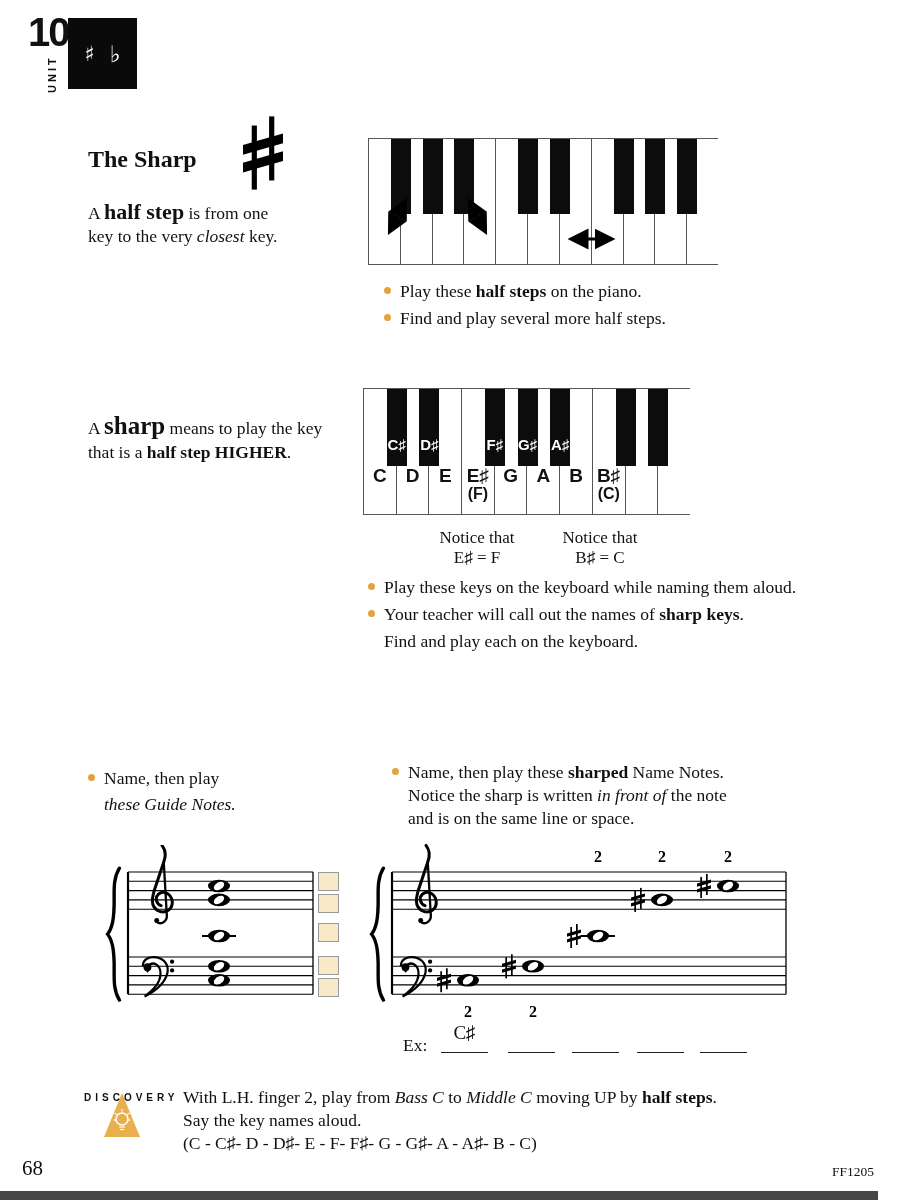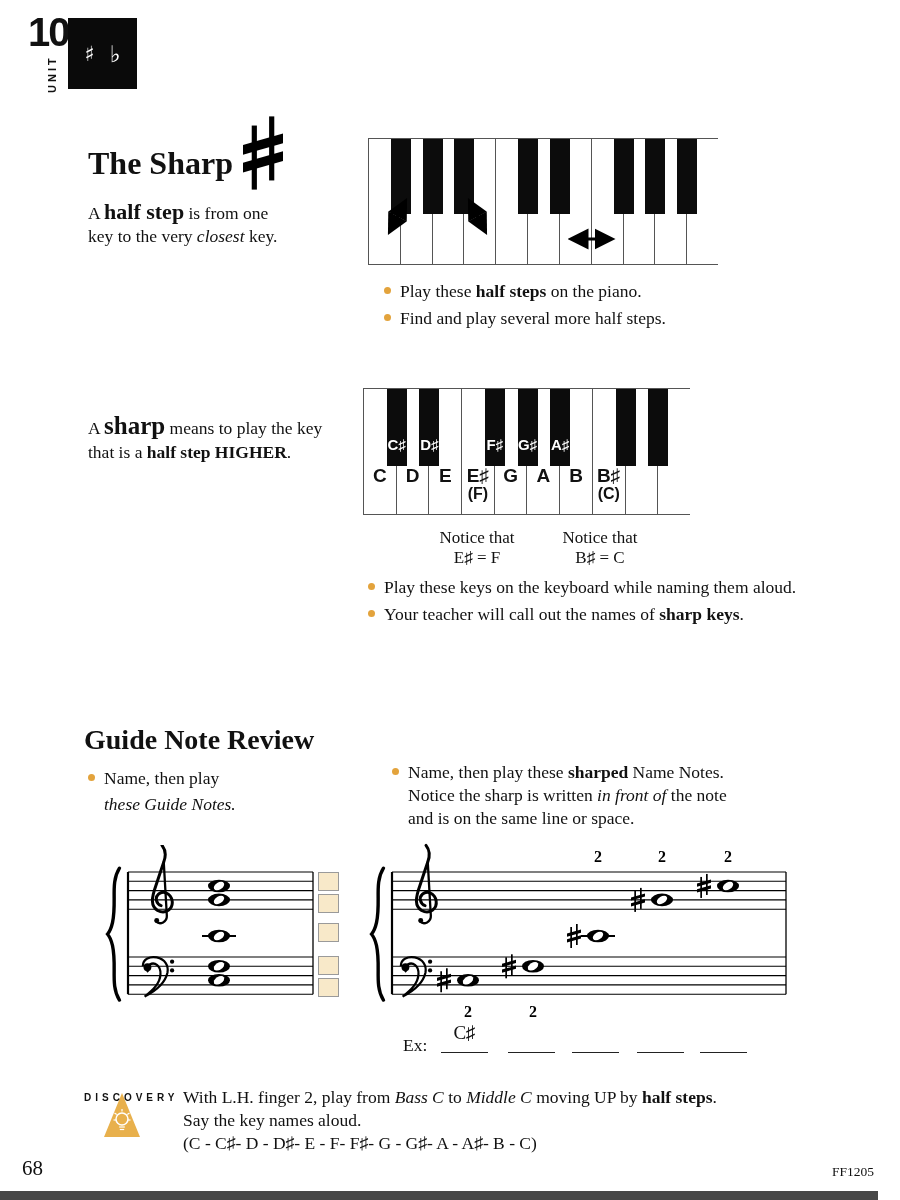--- a/index.html
+++ b/index.html
@@ -6,21 +6,21 @@
   #page{position:relative;width:900px;height:1200px;background:#fff;overflow:hidden;
         font-family:"Liberation Serif",serif;color:#111;}
   .abs{position:absolute;}
   
   .unit-num{font-family:"Liberation Sans",sans-serif;font-weight:bold;font-size:40px;letter-spacing:-2px;line-height:1;}
   .unit-vert{font-family:"Liberation Sans",sans-serif;font-weight:bold;font-size:11px;letter-spacing:3px;
              writing-mode:vertical-rl;transform:rotate(180deg);line-height:1;}
   .unit-square{background:#0a0a0a;display:flex;align-items:center;justify-content:center;gap:15px;}
   .unit-square span{color:#fff;font-family:"DejaVu Sans",sans-serif;}
   
-  .h1{font-weight:bold;font-size:32px;line-height:1;}
+  .h1{font-weight:bold;font-size:24px;line-height:1;}
   .h2{font-weight:bold;font-size:28px;line-height:1;}
   .body{font-size:17.5px;line-height:23px;}
   .big-term{font-weight:bold;font-size:22px;margin-top:34px;}
   .bigger-term{font-weight:bold;font-size:25px;}
   .bullet-dot{display:inline-block;width:7px;height:7px;border-radius:50%;vertical-align:3px;margin-right:9px;}
   .bullet-row{white-space:nowrap;font-size:17.5px;line-height:27px;}
   .indent{padding-left:16px;}
   em{font-style:italic;}
   
   .keyboard{background:#fff;border:1.4px solid #555;box-sizing:border-box;}
@@ -192,23 +192,23 @@
     <div>E♯ = F</div>
   </div>
   <div class="abs notice" style="left:539px;top:528px;width:122px;">
     <div>Notice that</div>
     <div>B♯ = C</div>
   </div>
 
   <div class="abs" style="left:368px;top:574px;">
     <div class="bullet-row"><span class="bullet-dot" style="background: rgb(227, 163, 60);"></span><span>Play these keys on the keyboard while naming them aloud.</span></div>
     <div class="bullet-row"><span class="bullet-dot" style="background: rgb(227, 163, 60);"></span><span>Your teacher will call out the names of </span><b>sharp keys</b><span>.</span></div>
-  </div>
-
-  <div class="abs h2" style="left:84px;top:726px;">Guide Note Review</div>
+    <div class="bullet-row indent"><span>Find and play each on the keyboard.</span></div>
+  </div>
+
 
   <div class="abs" style="left:88px;top:765px;">
     <div class="bullet-row" style="line-height:26px;"><span class="bullet-dot" style="background: rgb(227, 163, 60);"></span><span>Name, then play</span></div>
     <div class="bullet-row indent" style="line-height:26px;font-style:italic;"><span>these Guide Notes.</span></div>
   </div>
 
   <div class="abs" style="left:392px;top:761px;">
     <div class="bullet-row" style="line-height:23px;"><span class="bullet-dot" style="background: rgb(227, 163, 60);"></span><span>Name, then play these </span><b>sharped</b><span> Name Notes.</span></div>
     <div class="bullet-row indent" style="line-height:23px;"><span>Notice the sharp is written </span><em>in front of</em><span> the note</span></div>
     <div class="bullet-row indent" style="line-height:23px;"><span>and is on the same line or space.</span></div>

